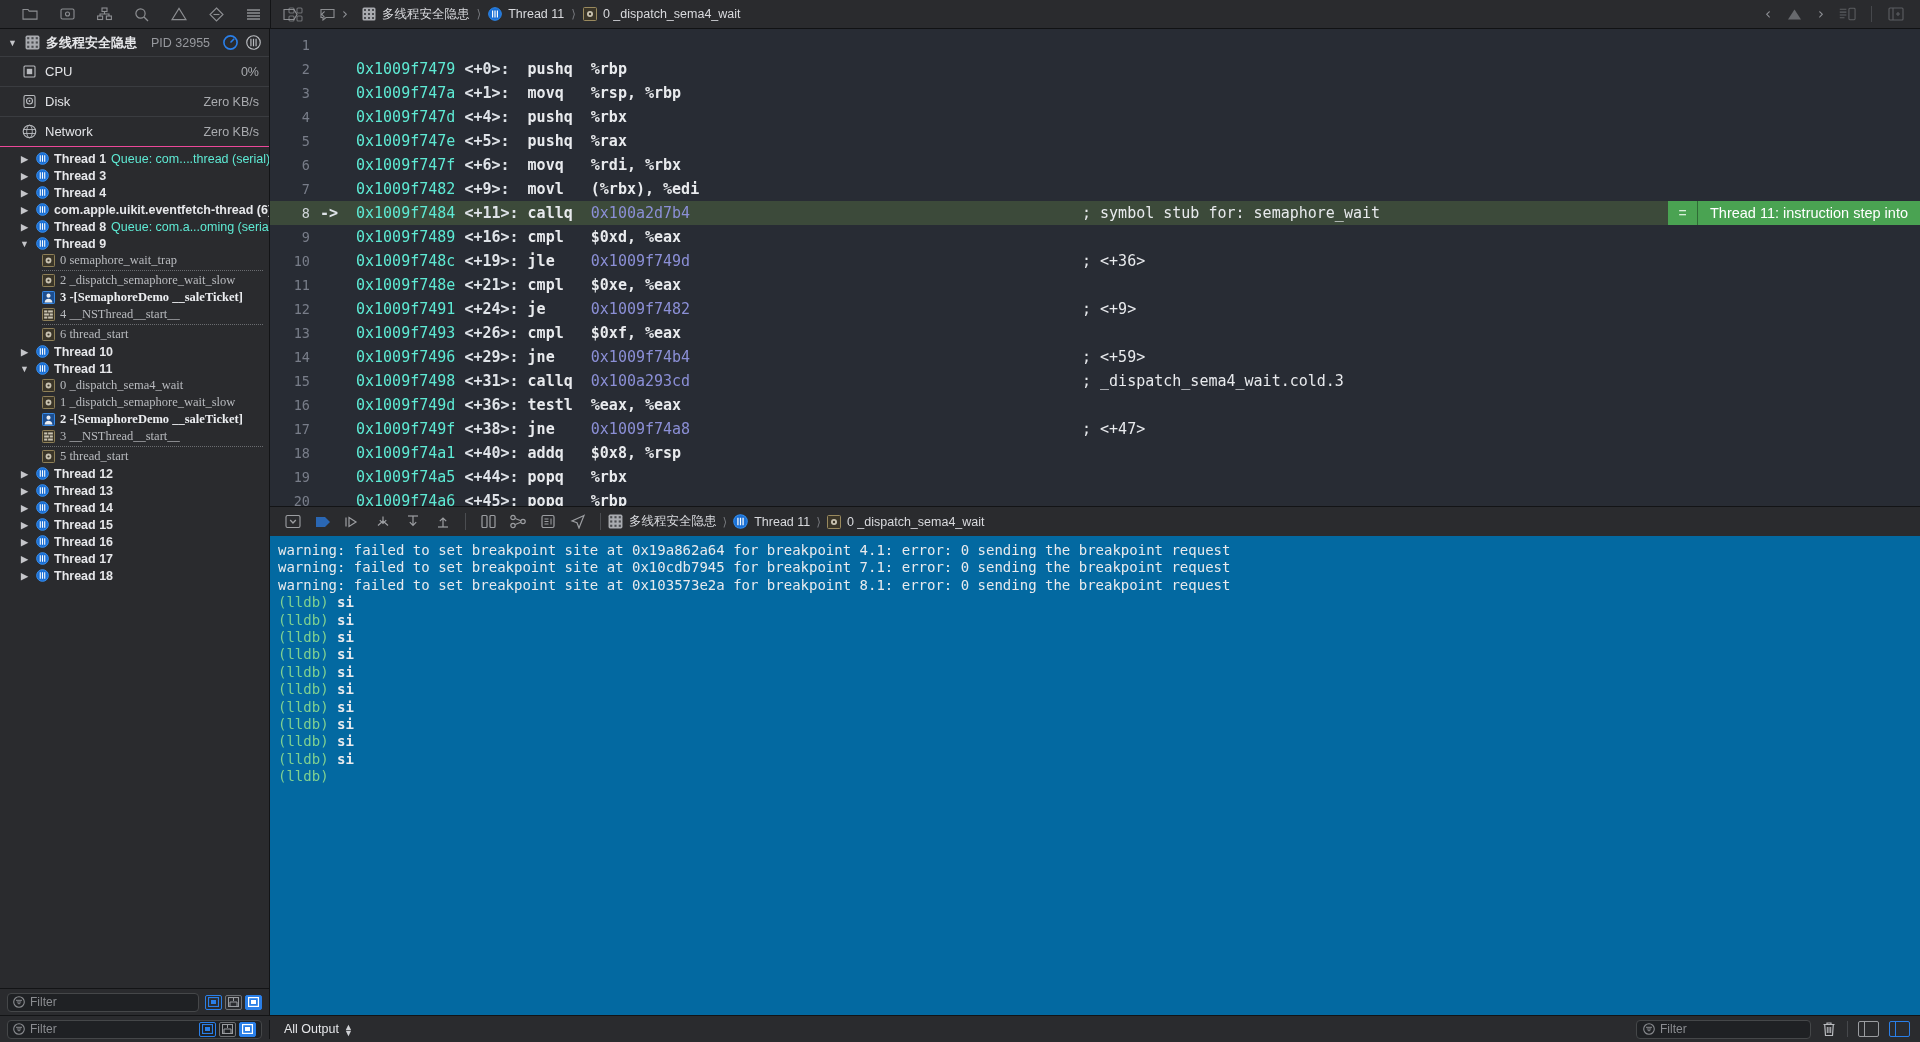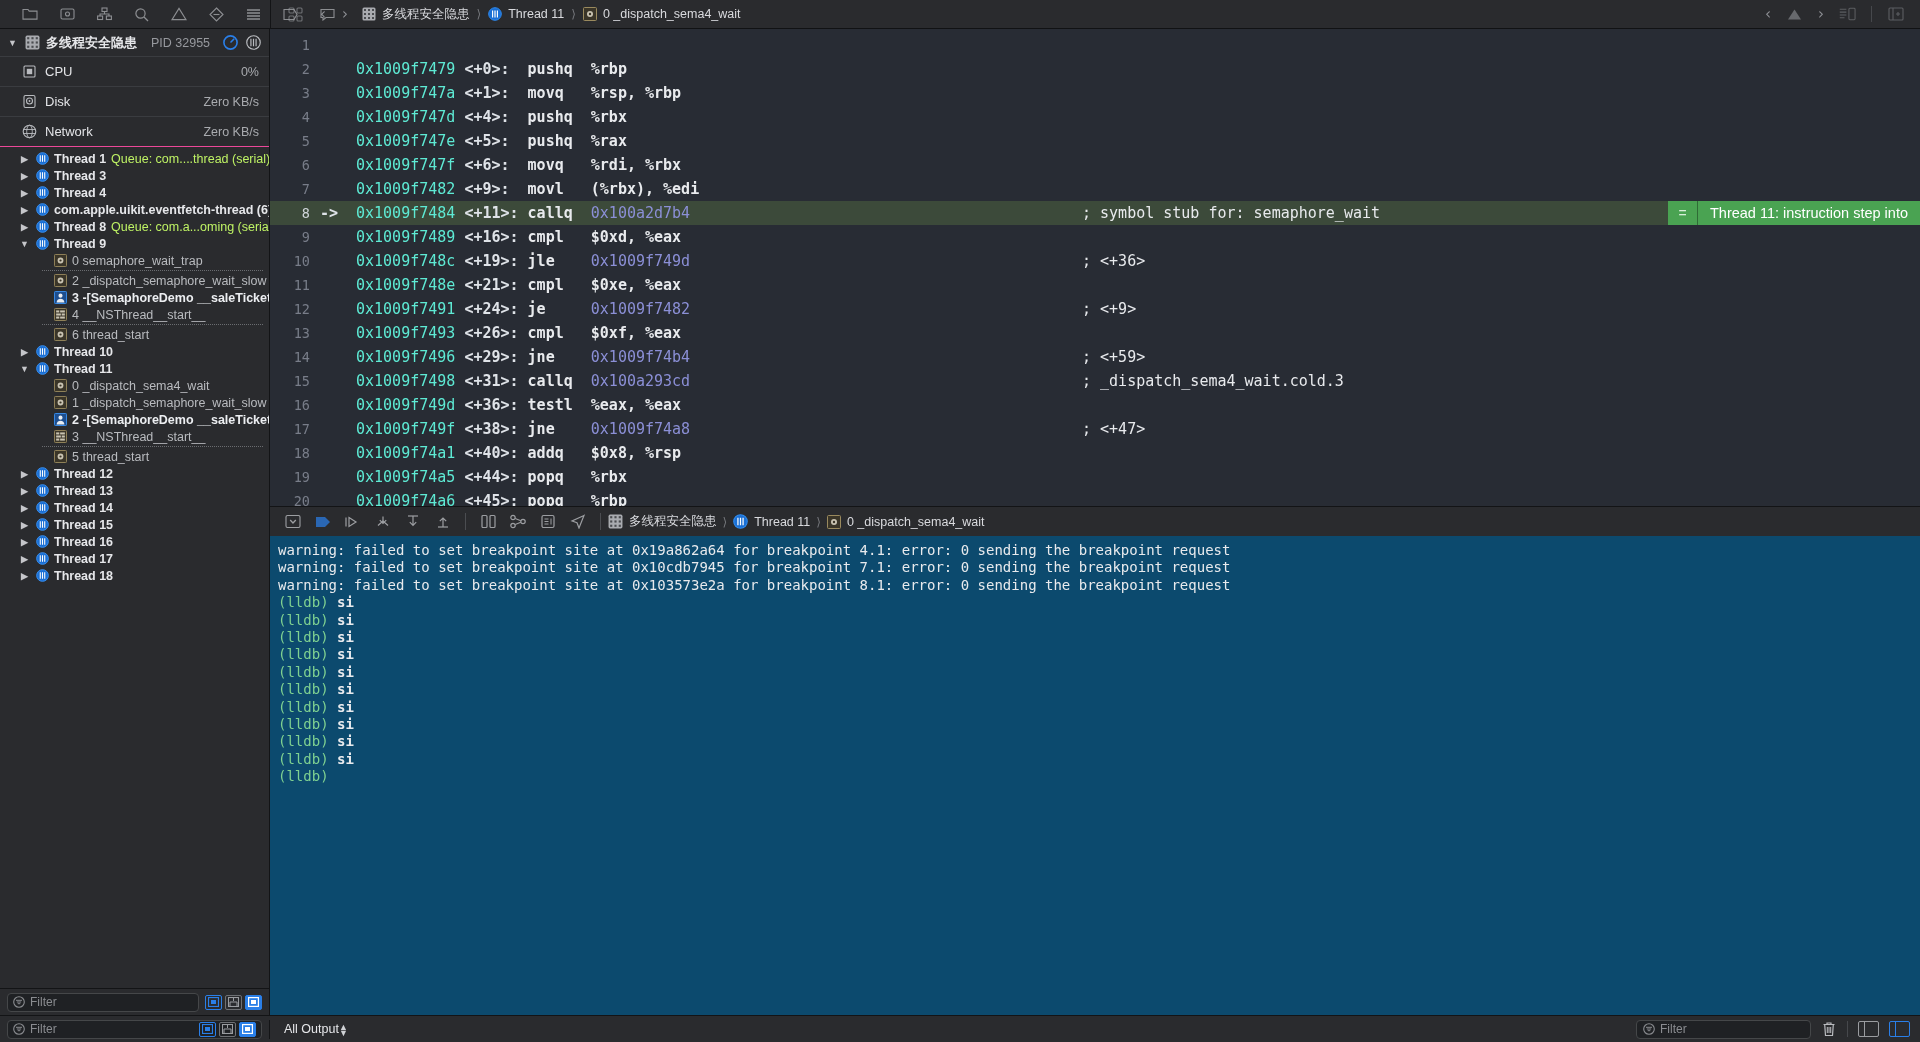--- a/index.html
+++ b/index.html
@@ -58,23 +58,23 @@
   }
   .gauge-row .val { margin-left:auto; color:#a9abaf; font-size:12.5px; }
   .membar { position:absolute; left:22px; bottom:2px; width:96px; height:5px;
     background: repeating-linear-gradient(to right,#2a7fe8 0 2px, transparent 2px 4px); }
 
   .trow {
     display:flex; align-items:center; height:17px; font-size:12.5px; color:#e6e7ea; gap:5px;
     padding-right:6px; position:relative; white-space:nowrap;
   }
   .trow.thread { font-weight:bold; padding-left:18px; }
-  .trow.frame  { padding-left:54px; font-weight:normal; color:#b9bbbf; }
+  .trow.frame  { padding-left:42px; font-weight:normal; color:#b9bbbf;font-family:Liberation Serif, serif; }
   .trow.frame.user { color:#eceef1; font-weight:bold; }
-  .trow .queue { color:#bef264; font-weight:normal; }
+  .trow .queue { color:#5eead4; font-weight:normal; }
   .overflow-clip { overflow:hidden; text-overflow:clip; }
   .tsep { height:1px; margin:1px 6px 1px 42px; border-top:1px dotted #6a6c70; }
 
   .ic { flex:0 0 auto; display:flex; align-items:center; justify-content:center; }
   .thread-ico { width:13px; height:13px; }
   .frame-ico { width:13px; height:13px; }
 
   .side-filter {
     height:27px; flex:0 0 27px; border-top:1px solid #131416;
     display:flex; align-items:center; padding:0 7px; gap:6px; background:#2a2b2e;
@@ -121,35 +121,35 @@
   
   .debugbar {
     height:30px; flex:0 0 30px; background:#2a2b2e; border-top:1px solid #131416;
     display:flex; align-items:center; gap:0; padding-left:8px;
   }
   .db-ico { width:30px; height:26px; display:flex; align-items:center; justify-content:center; opacity:.72; }
   .db-sep { width:1px; height:17px; background:#4b4d51; margin:0 7px; }
 
   
   .console {
-    flex:1; min-height:0; background:#0c4a6e; padding:6px 0 0 8px; overflow:hidden;
+    flex:1; min-height:0; background:#0369a1; padding:6px 0 0 8px; overflow:hidden;
     font-family:"DejaVu Sans Mono","Liberation Mono",monospace; font-size:14px; line-height:17.4px;
     white-space:pre; color:#e8eaed;
   }
   .c-warn { color:#e8eaed; }
   .c-prompt { color:#7fd191; }
   .c-cmd { color:#e8eaed; font-weight:bold; }
 
   
   .bottombar {
     height:27px; flex:0 0 27px; background:#2a2b2e; border-top:1px solid #131416;
     display:flex; align-items:center; position:relative;
   }
   .bb-left { width:270px; flex:0 0 270px; display:flex; align-items:center; padding:0 7px; gap:6px; border-right:1px solid #131416;}
-  .bb-alloutput { font-size:12.5px; color:#e6e7ea; padding-left:14px; display:flex; align-items:flex-end; }
+  .bb-alloutput { font-size:12.5px; color:#e6e7ea; padding-left:14px; display:flex; align-items:flex-end; gap:5px; }
   .stepper { display:flex; flex-direction:column; line-height:6px; font-size:9px; color:#cfd1d5; }
   .bb-right { margin-left:auto; display:flex; align-items:center; gap:10px; padding-right:10px; }
   .bb-filter {
     width:175px; height:19px; background:#1f2124; border:1px solid #454749; border-radius:4px;
     display:flex; align-items:center; gap:5px; padding:0 6px; color:#8a8c90; font-size:12px;
   }
   .panel-btn { width:21px; height:16px; border:1.5px solid #9a9ca0; border-radius:2px; display:flex;}
   .panel-btn i { display:block; width:6px; border-right:1.5px solid #9a9ca0; }
   .panel-btn.on { border-color:#2a7fe8; }
   .panel-btn.on i { border-right-color:#2a7fe8; }

